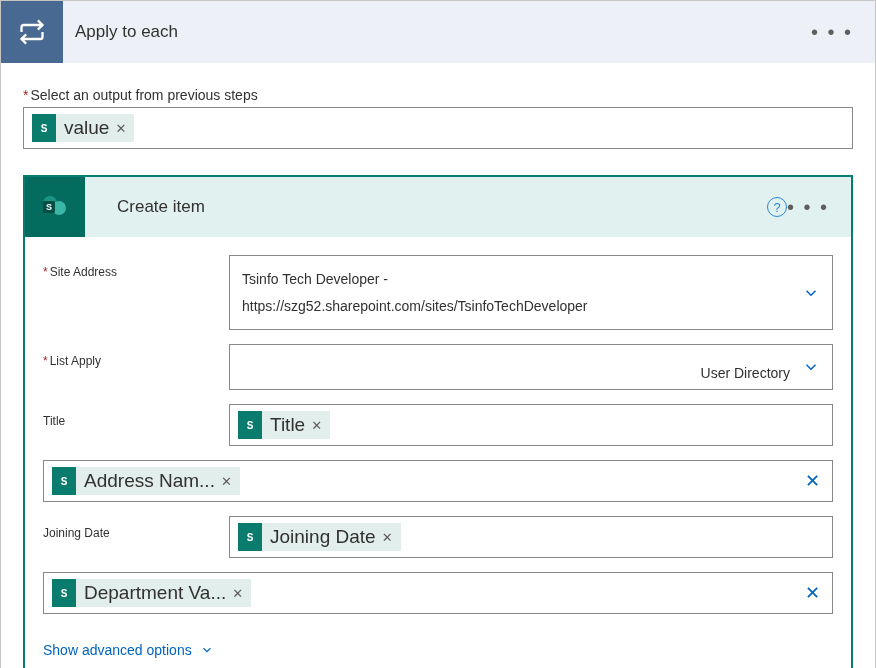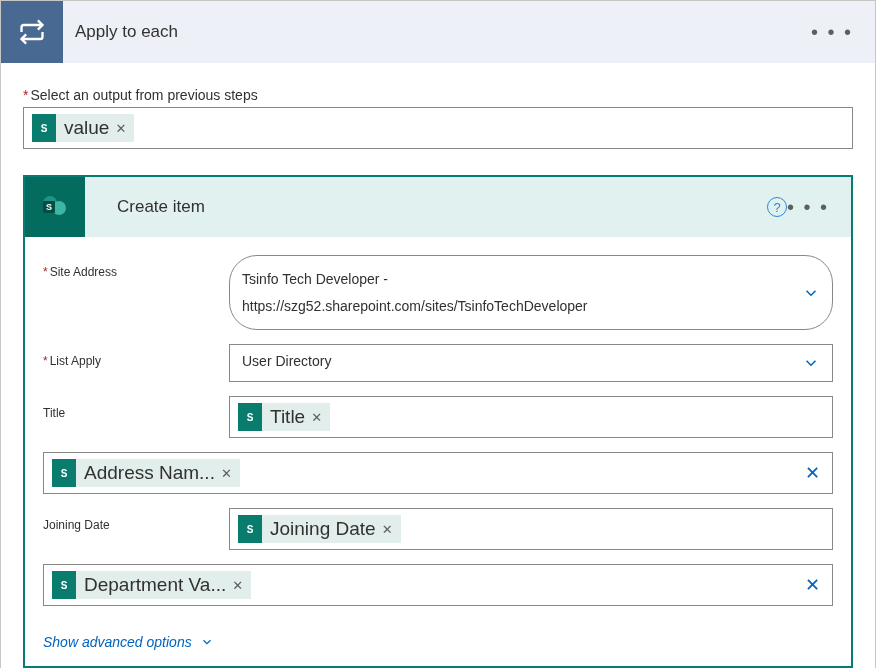--- a/index.html
+++ b/index.html
@@ -159,24 +159,24 @@
   .select-box, .token-field2 {
     border: 1px solid #8a8886;
     background: #fff;
     min-height: 38px;
     width: 100%;
     position: relative;
   }
   .site-box {
     padding: 10px 42px 10px 12px;
     line-height: 1.9;
-    border-radius: 28px;
   }
   .list-box {
-    padding: 8px 42px 8px 12px;
+    padding: 20px 42px 8px 12px;
+    text-align: right;
   }
   .chev {
     position: absolute;
     right: 12px;
     top: 50%;
     transform: translateY(-50%);
     width: 18px; height: 18px;
     pointer-events: none;
   }
   .token-field2 {
@@ -196,21 +196,20 @@
     cursor: pointer;
     font-weight: 300;
   }
   .adv-link {
     color: #0064bf;
     font-size: 14px;
     cursor: pointer;
     display: inline-flex;
     align-items: center;
     margin-top: 14px;
-    font-style: italic;
   }
   .adv-link svg { width: 14px; height: 14px; margin-left: 8px; }
 </style>
 </head>
 <body>
 
 <div class="outer">
 
   <div class="loop-header">
     <div class="loop-icon-box">

